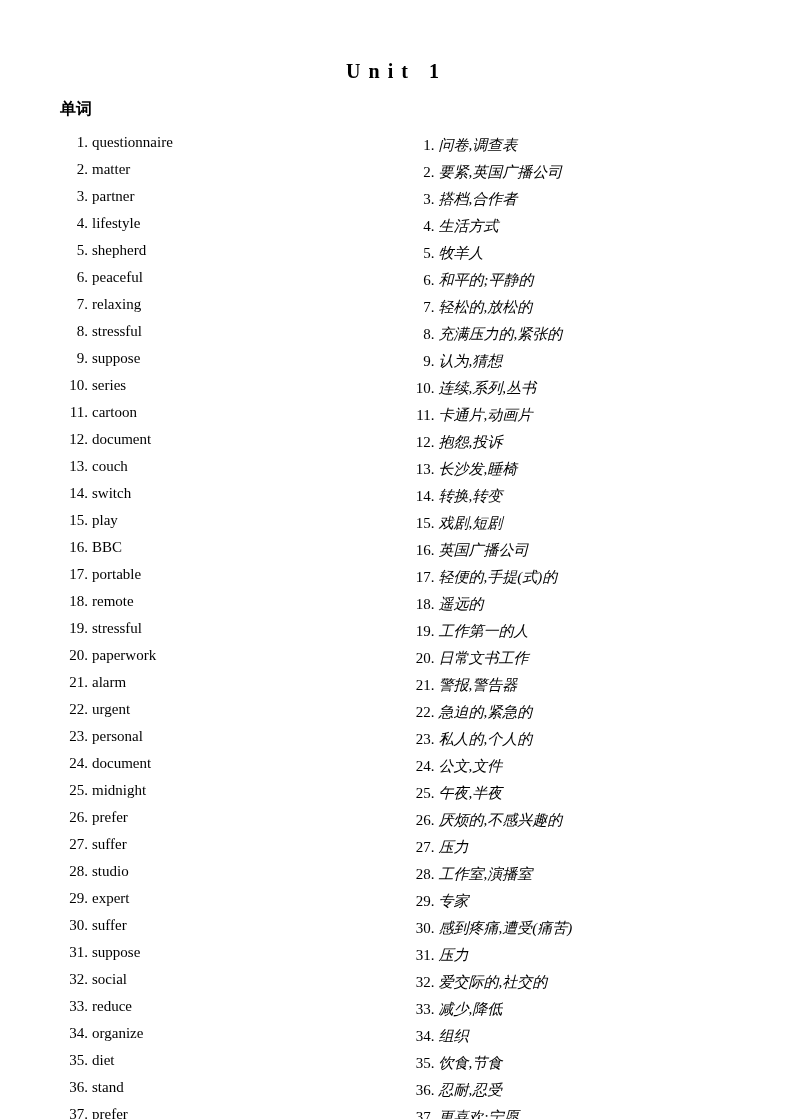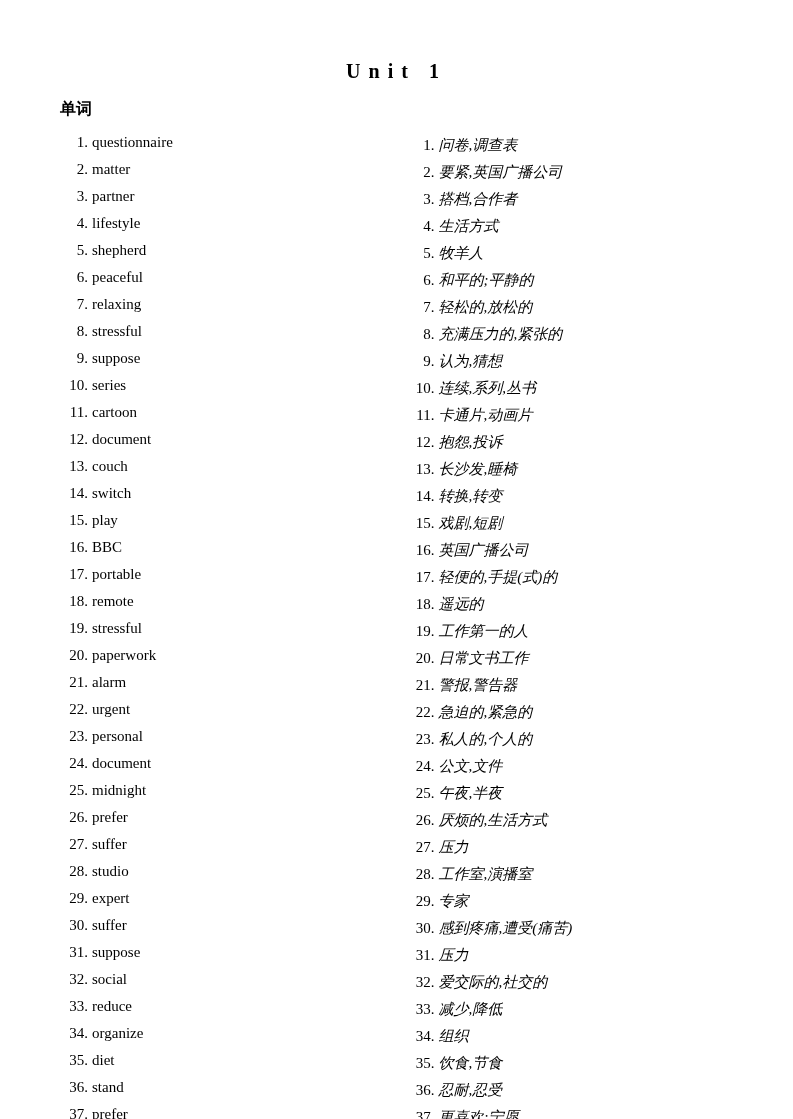--- a/index.html
+++ b/index.html
@@ -329,21 +329,21 @@
         <div class="trans-item">
           <span class="trans-num">24.</span>
           <span class="trans-zh">公文,文件</span>
         </div>
         <div class="trans-item">
           <span class="trans-num">25.</span>
           <span class="trans-zh">午夜,半夜</span>
         </div>
         <div class="trans-item">
           <span class="trans-num">26.</span>
-          <span class="trans-zh">厌烦的,生活方式</span>
+          <span class="trans-zh">厌烦的,不感兴趣的</span>
         </div>
         <div class="trans-item">
           <span class="trans-num">27.</span>
           <span class="trans-zh">压力</span>
         </div>
         <div class="trans-item">
           <span class="trans-num">28.</span>
           <span class="trans-zh">工作室,演播室</span>
         </div>
         <div class="trans-item">

